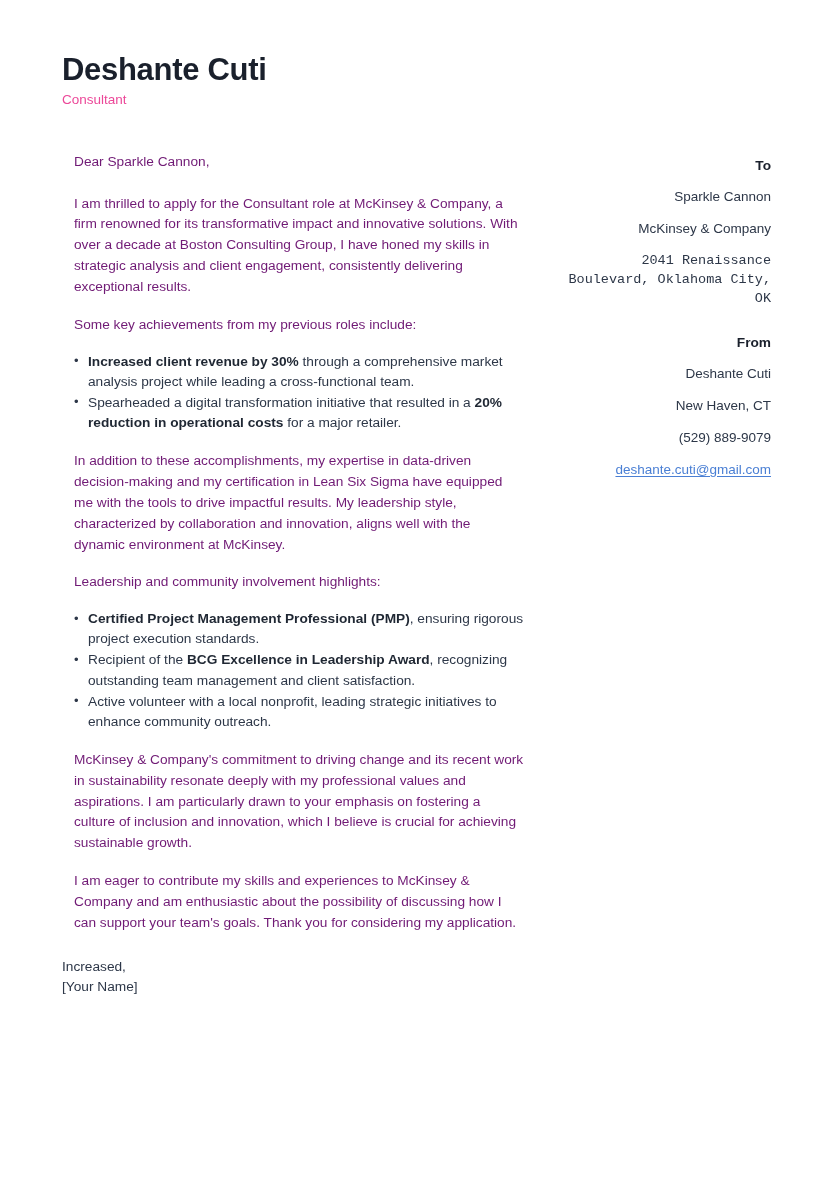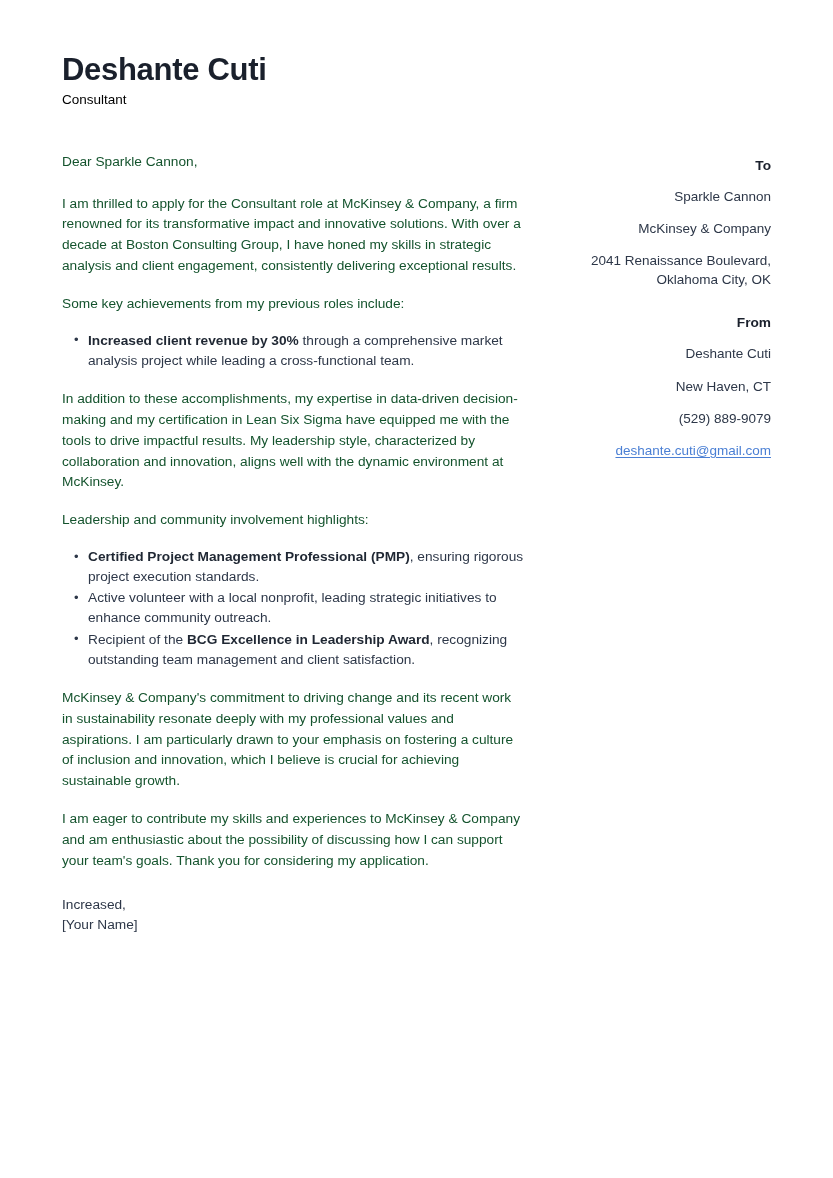--- a/index.html
+++ b/index.html
@@ -30,21 +30,21 @@
   .name {
     font-size: 31px;
     font-weight: bold;
     color: #1a202c;
     letter-spacing: -0.3px;
     line-height: 1.15;
     margin: 0;
   }
   .role {
     font-size: 13.5px;
-    color: #000000;
+    color: #ec4899;
     margin-top: 4px;
     line-height: 1.2;
   }
   
   .columns {
     display: flex;
     align-items: flex-start;
     margin-top: 44px;
   }
   .letter {
@@ -54,22 +54,22 @@
   .sidebar {
     flex: 1;
     padding-left: 44px;
     padding-top: 6px;
     text-align: right;
   }
   
   .letter p {
     font-size: 13.7px;
     line-height: 1.52;
-    color: #14532d;
-    margin: 0 0 17px 0;
+    color: #701a75;
+    margin: 0 0 17px 12px;
   }
   .letter p.salutation {
     margin-bottom: 21px;
   }
   .letter p.lead-in {
     margin-bottom: 14px;
   }
   .letter ul {
     margin: 16px 0 18px 0;
     padding-left: 26px;
@@ -112,21 +112,21 @@
     margin-bottom: 14px;
   }
   .side-block { margin-bottom: 26px; }
   .side-block:last-child { margin-bottom: 0; }
   .side-line {
     font-size: 13.5px;
     line-height: 1.42;
     color: #2d3748;
     margin-bottom: 13px;
   }
-  .side-line.multi { margin-bottom: 13px; }
+  .side-line.multi { margin-bottom: 13px; font-family: Liberation Mono, monospace; }
   .side-line:last-child { margin-bottom: 0; }
   .email-link {
     font-size: 13.5px;
     color: #4a7fd4;
     text-underline-offset: 2px;
   }
 </style>
 </head>
 <body>
 
@@ -142,30 +142,31 @@
     <div class="letter">
 
       <p class="salutation">Dear Sparkle Cannon,</p>
 
       <p>I am thrilled to apply for the Consultant role at McKinsey &amp; Company, a firm renowned for its transformative impact and innovative solutions. With over a decade at Boston Consulting Group, I have honed my skills in strategic analysis and client engagement, consistently delivering exceptional results.</p>
 
       <p class="lead-in">Some key achievements from my previous roles include:</p>
 
       <ul>
         <li><b>Increased client revenue by 30%</b><span> through a comprehensive market analysis project while leading a cross-functional team.</span></li>
+        <li><span>Spearheaded a digital transformation initiative that resulted in a </span><b>20% reduction in operational costs</b><span> for a major retailer.</span></li>
       </ul>
 
       <p>In addition to these accomplishments, my expertise in data-driven decision-making and my certification in Lean Six Sigma have equipped me with the tools to drive impactful results. My leadership style, characterized by collaboration and innovation, aligns well with the dynamic environment at McKinsey.</p>
 
       <p class="lead-in">Leadership and community involvement highlights:</p>
 
       <ul>
         <li><b>Certified Project Management Professional (PMP)</b><span>, ensuring rigorous project execution standards.</span></li>
+        <li><span>Recipient of the </span><b>BCG Excellence in Leadership Award</b><span>, recognizing outstanding team management and client satisfaction.</span></li>
         <li><span>Active volunteer with a local nonprofit, leading strategic initiatives to enhance community outreach.</span><b></b><span></span></li>
-        <li><span>Recipient of the </span><b>BCG Excellence in Leadership Award</b><span>, recognizing outstanding team management and client satisfaction.</span></li>
       </ul>
 
       <p>McKinsey &amp; Company's commitment to driving change and its recent work in sustainability resonate deeply with my professional values and aspirations. I am particularly drawn to your emphasis on fostering a culture of inclusion and innovation, which I believe is crucial for achieving sustainable growth.</p>
 
       <p>I am eager to contribute my skills and experiences to McKinsey &amp; Company and am enthusiastic about the possibility of discussing how I can support your team's goals. Thank you for considering my application.</p>
 
       <div class="signoff">
         <div>Increased,</div>
         <div>[Your Name]</div>
       </div>

